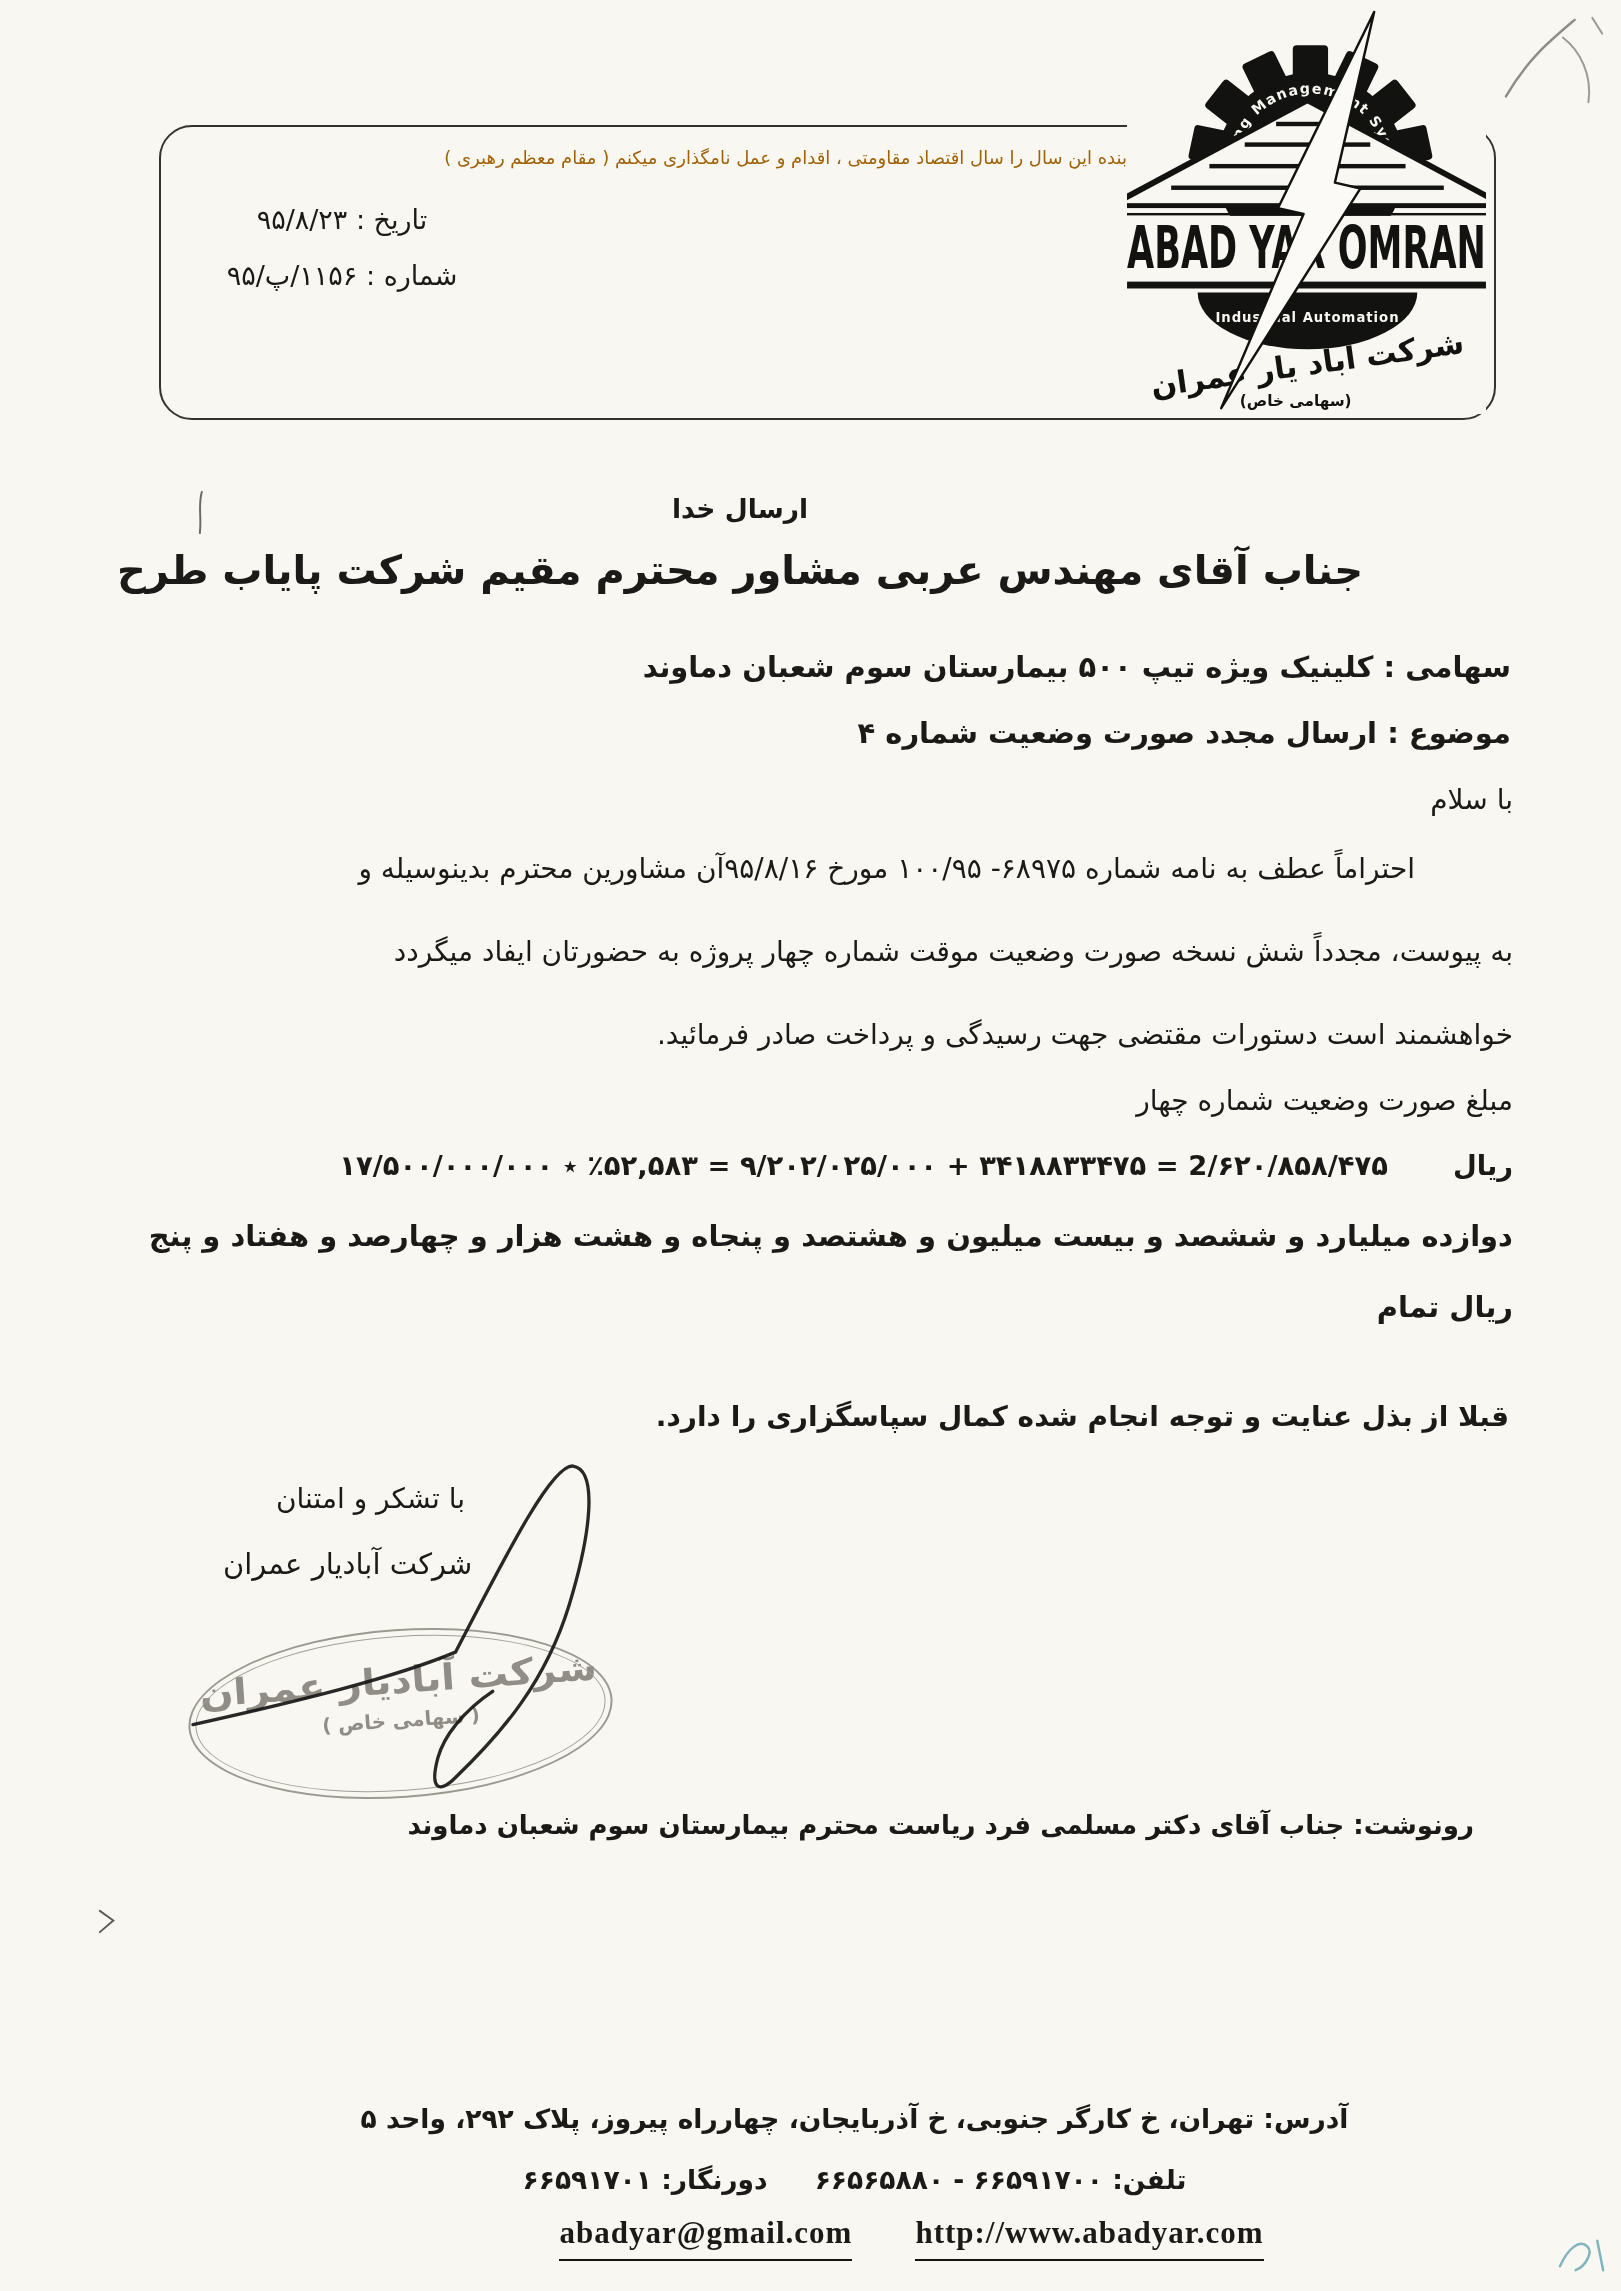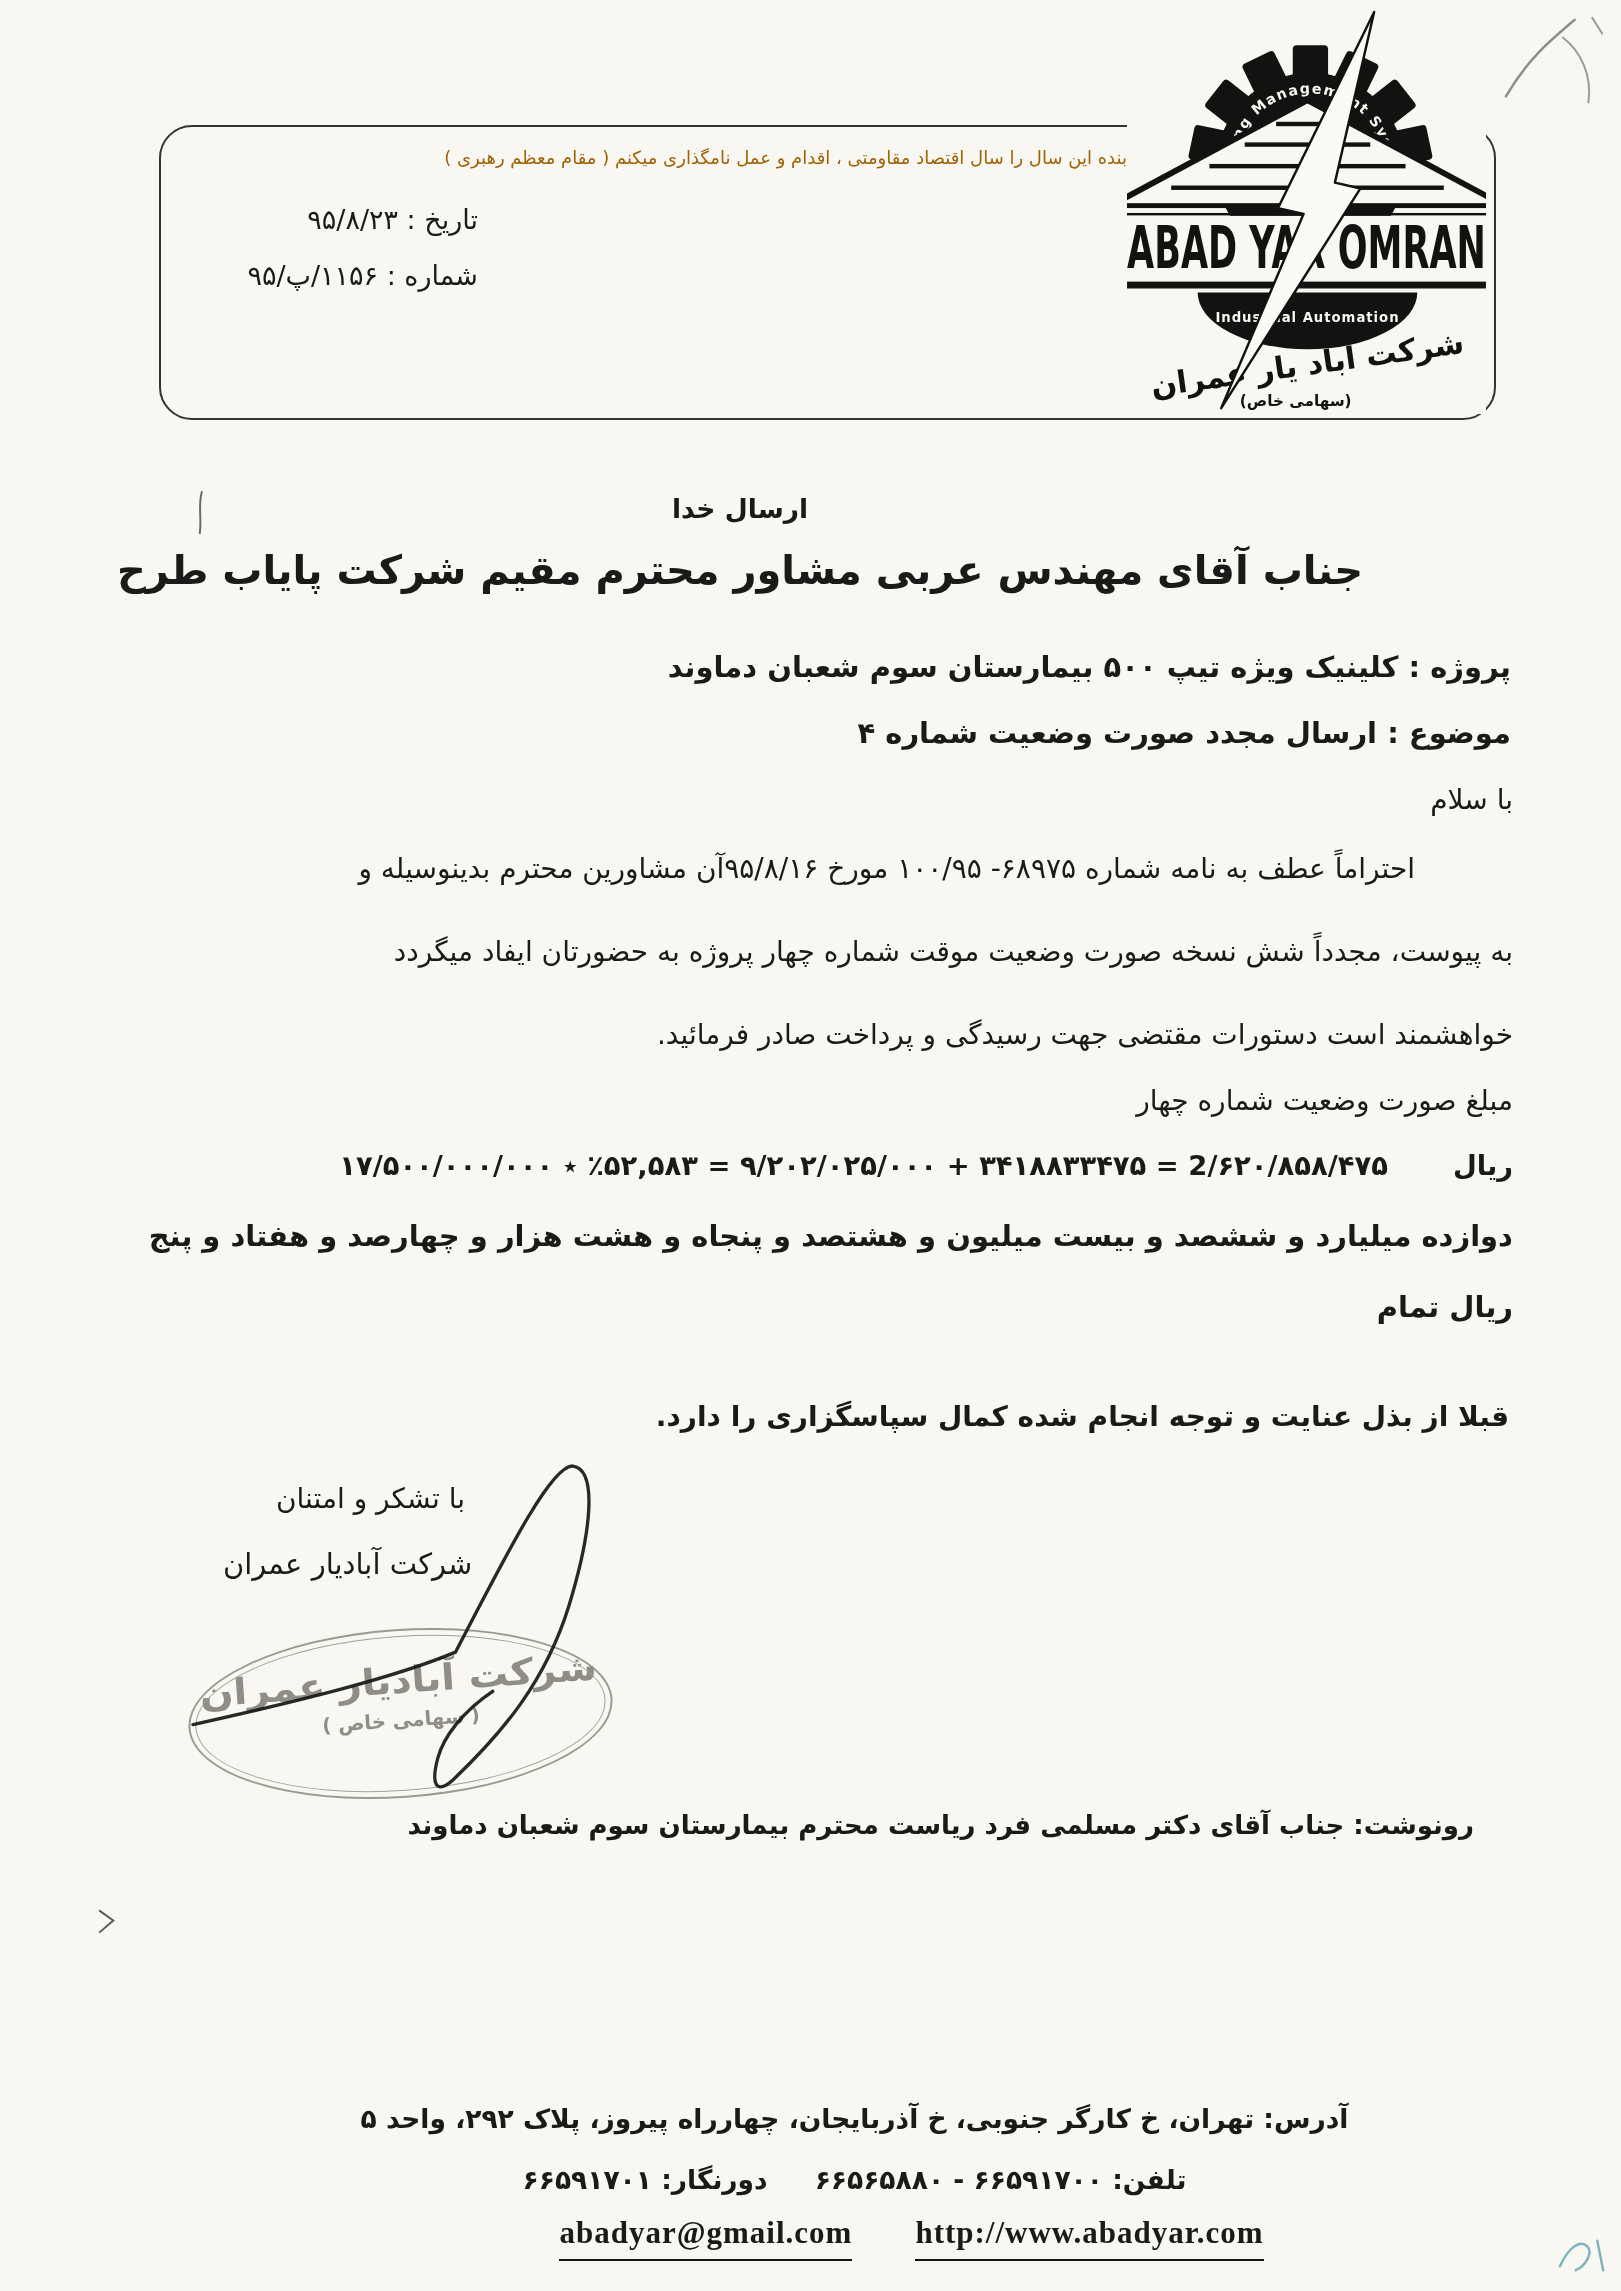--- a/index.html
+++ b/index.html
@@ -12,21 +12,21 @@
   .header-box{
     position:absolute;left:159px;top:125px;width:1333px;height:291px;
     border:2.9px solid #35332e;border-radius:33px;
   }
   .slogan{
     position:absolute;right:494px;top:147px;direction:rtl;
     font-size:18px;color:#a16207;letter-spacing:0.3px;white-space:nowrap;
   }
   .meta{
     position:absolute;left:206px;top:192px;width:272px;direction:rtl;
-    font-size:27px;font-weight:500;line-height:56px;text-align:right;
+    font-size:27px;font-weight:500;line-height:56px;text-align:center;
   }
   .meta .row{white-space:nowrap;}
   .logo-wrap{
     position:absolute;left:1127px;top:9.8px;width:359px;height:404px;
     background:#f8f7f2;
   }
   
   .line{position:absolute;direction:rtl;white-space:nowrap;font-size:28px;}
   .center-line{position:absolute;left:0;width:1480px;text-align:center;direction:rtl;white-space:nowrap;}
   .bismillah{top:493px;font-size:26.5px;font-weight:bold;}
@@ -127,21 +127,21 @@
       <text x="184" y="318" text-anchor="middle" font-size="13.5" font-weight="bold" fill="#f8f7f2" letter-spacing="1">Industrial Automation</text>
       <text x="184" y="372" text-anchor="middle" font-size="31" font-weight="bold" fill="#121210" transform="rotate(-8 184 362)" direction="rtl">شرکت آباد یار عمران</text>
       <text x="172" y="404" text-anchor="middle" font-size="15.5" font-weight="bold" fill="#121210" direction="rtl">(سهامی خاص)</text>
       <polygon points="252,2 212,176 238,182 96,406 180,208 154,202" fill="#fbfaf6" stroke="#121210" stroke-width="2.5" stroke-linejoin="round"></polygon>
     </svg>
   </div>
 
   <div class="center-line bismillah">ارسال خدا</div>
   <div class="center-line recipient">جناب آقای مهندس عربی مشاور محترم مقیم شرکت پایاب طرح</div>
 
-  <div class="line project"><span>پروژه :</span> <span>کلینیک ویژه تیپ ۵۰۰ بیمارستان سوم شعبان دماوند</span></div>
+  <div class="line project"><span>سهامی :</span> <span>کلینیک ویژه تیپ ۵۰۰ بیمارستان سوم شعبان دماوند</span></div>
   <div class="line subject"><span>موضوع :</span> <span>ارسال مجدد صورت وضعیت شماره ۴</span></div>
 
   <div class="line salutation">با سلام</div>
 
   <div class="line p1">احتراماً عطف به نامه شماره ۶۸۹۷۵- ۱۰۰/۹۵ مورخ ۹۵/۸/۱۶آن مشاورین محترم بدینوسیله و</div>
   <div class="line p2">به پیوست، مجدداً شش نسخه صورت وضعیت موقت شماره چهار پروژه به حضورتان ایفاد میگردد</div>
   <div class="line p3">خواهشمند است دستورات مقتضی جهت رسیدگی و پرداخت صادر فرمائید.</div>
   <div class="line amount-intro">مبلغ صورت وضعیت شماره چهار</div>
 
   <div class="amount-line">

